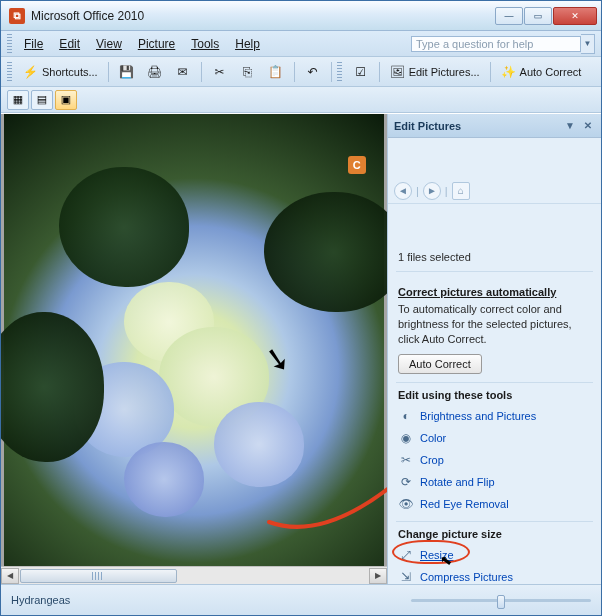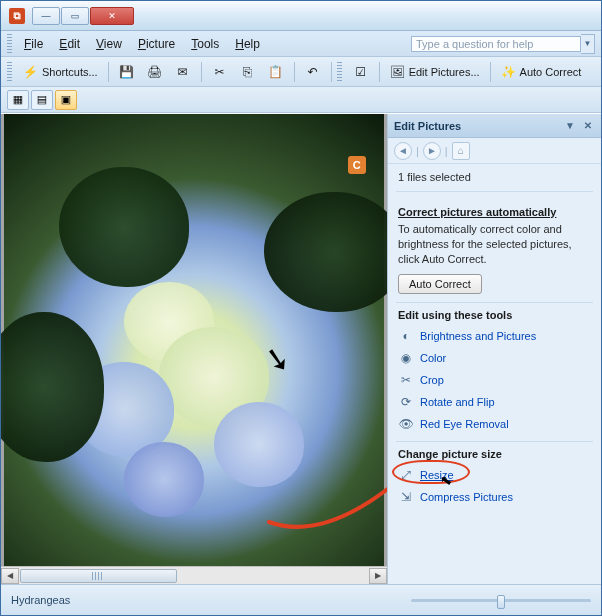--- a/index.html
+++ b/index.html
@@ -7,21 +7,21 @@
   .window { width: 602px; height: 616px; border: 1px solid #3a6ea5; background: #e8f0f8; display: flex; flex-direction: column; box-shadow: 0 0 8px rgba(0,0,0,0.3); }
   
   .titlebar { height: 30px; background: linear-gradient(to bottom, #f8fbff, #dcebf9 45%, #c5deee); display: flex; align-items: center; padding: 0 4px 0 8px; border-bottom: 1px solid #9db9d6; }
   .app-icon { width: 16px; height: 16px; background: #d04a1f; border-radius: 2px; margin-right: 6px; display:flex; align-items:center; justify-content:center; color:#fff; font-size:10px; font-weight:bold;}
   .title { flex: 1; color: #1a1a1a; font-size: 12px; }
   .win-btns { display: flex; gap: 0; }
   .win-btn { width: 28px; height: 18px; border: 1px solid #8aa8c8; background: linear-gradient(#f1f7fd,#d6e6f5); display:flex; align-items:center; justify-content:center; font-size:9px; color:#2a4d70; margin-left:1px; border-radius:2px;}
   .win-btn.close { background: linear-gradient(#e07b74,#c8443a); color:#fff; border-color:#a83028; width:44px;}
   
   .menubar { height: 26px; display: flex; align-items: center; padding: 0 6px; background: linear-gradient(#dcebf9,#cde0f1); border-bottom: 1px solid #b0c8de; }
-  .menu-item { padding: 3px 8px; color: #1a1a1a; font-size: 12px; cursor: default; }
+  .menu-item { padding: 3px 8px; color: #1a1a1a; font-size: 12px; cursor: default; text-decoration: underline; }
   .menu-item u { text-decoration: underline; }
   .helpbox { margin-left: auto; width: 170px; height: 16px; border: 1px solid #9db9d6; background: #fbfdff; color: #8a9db0; font-size: 11px; padding: 2px 4px; display:flex; align-items:center;}
   .helpbox-arrow { width:14px; height:20px; border:1px solid #9db9d6; border-left:none; background:#e0ecf8; display:flex; align-items:center; justify-content:center; color:#4a6a8a; font-size:8px;}
   
   .toolbar { height: 30px; display: flex; align-items: center; padding: 2px 6px; background: linear-gradient(#e4eff9,#d0e2f2); border-bottom: 1px solid #b0c8de; gap:2px; }
   .tb-btn { height: 22px; padding: 0 4px; display:flex; align-items:center; gap:3px; border:1px solid transparent; border-radius:2px; color:#1a1a1a; font-size:11px;}
   .tb-sep { width:1px; height:20px; background:#a8c0d8; margin:0 3px;}
   .tb-ic { width:16px; height:16px; display:flex; align-items:center; justify-content:center; font-size:12px;}
   .grip { width:5px; height:20px; background: repeating-linear-gradient(to bottom, #8aa8c8 0 1px, transparent 1px 3px); margin-right:4px;}
   
@@ -43,21 +43,21 @@
   .hs-btn { width:18px; height:16px; background:linear-gradient(#f4f4f4,#d8d8d8); border:1px solid #b0b0b0; display:flex; align-items:center; justify-content:center; font-size:8px; color:#505050;}
   .hs-track { flex:1; height:16px; background:#e8e8e8; position:relative; margin:0 1px;}
   .hs-thumb { position:absolute; left:0; width:45%; height:14px; top:1px; background:linear-gradient(#f0f4f8,#d0dce8); border:1px solid #a0b4c8; border-radius:2px; display:flex; align-items:center; justify-content:center;}
   .hs-grip { width:12px; height:8px; background:repeating-linear-gradient(to right,#8aa8c8 0 1px, transparent 1px 3px);}
   
   .status { height:31px; background:linear-gradient(#e4eff9,#d0e2f2); border-top:1px solid #b0c8de; display:flex; align-items:center; padding:0 10px; font-size:11px; color:#2a4a6a;}
   .zoom { margin-left:auto; width:180px; height:10px; position:relative;}
   .zt { position:absolute; top:4px; left:0; right:0; height:3px; background:#b0c8de; border-radius:2px;}
   .zh { position:absolute; top:0px; left:48%; width:8px; height:14px; background:linear-gradient(#f0f6fc,#c8dcf0); border:1px solid #8aa8c8; border-radius:2px;}
   
-  .panel { width: 214px; background:#e4eff9; border-left:1px solid #b0c8de; display:flex; flex-direction:column; font-size:11px;}
+  .panel { width: 214px; background:#e4eff9; border-left:1px solid #b0c8de; display:flex; flex-direction:column; font-size:11px;gap:40px;}
   .panel-head { height:24px; background:linear-gradient(#cde0f1,#bad3ea); border-bottom:1px solid #a8c0d8; display:flex; align-items:center; padding:0 6px; font-weight:bold; color:#1a3a5a;}
   .panel-head-sp { flex:1;}
   .ph-btn { width:14px; height:14px; color:#4a6a8a; font-size:10px; margin-left:4px; display:flex; align-items:center; justify-content:center;}
   .panel-nav { height:26px; display:flex; align-items:center; padding:0 6px; gap:4px; border-bottom:1px solid #cadcec;}
   .nav-btn { width:18px; height:18px; border:1px solid #b0c8de; border-radius:50%; background:#f0f6fc; display:flex; align-items:center; justify-content:center; color:#6a8aa8; font-size:10px;}
   .nav-sep { color:#a0b8d0;}
   .panel-body { padding: 6px 10px; flex:1; overflow:auto;}
   .sec-title { color:#1a1a1a; font-weight:bold; margin:6px 0 4px; font-size:11px;}
   .sec-title.first { margin-top:14px;text-decoration:underline;}
   .plain { color:#2a2a2a; line-height:1.35; margin-bottom:4px;}
@@ -70,20 +70,21 @@
   .resize-text { text-decoration: underline;}
   .cursor-ic { position:absolute; left:42px; top:8px; font-size:14px; color:#000; transform:rotate(-10deg);}
 </style>
 </head>
 <body>
 
 <div class="window">
 
   <div class="titlebar">
     <div class="app-icon">⧉</div>
+    <div class="title">Microsoft Office 2010</div>
     <div class="win-btns">
       <div class="win-btn">—</div>
       <div class="win-btn">▭</div>
       <div class="win-btn close">✕</div>
     </div>
   </div>
 
   <div class="menubar">
     <div class="grip"></div>
     <div class="menu-item"><u>F</u>ile</div>

